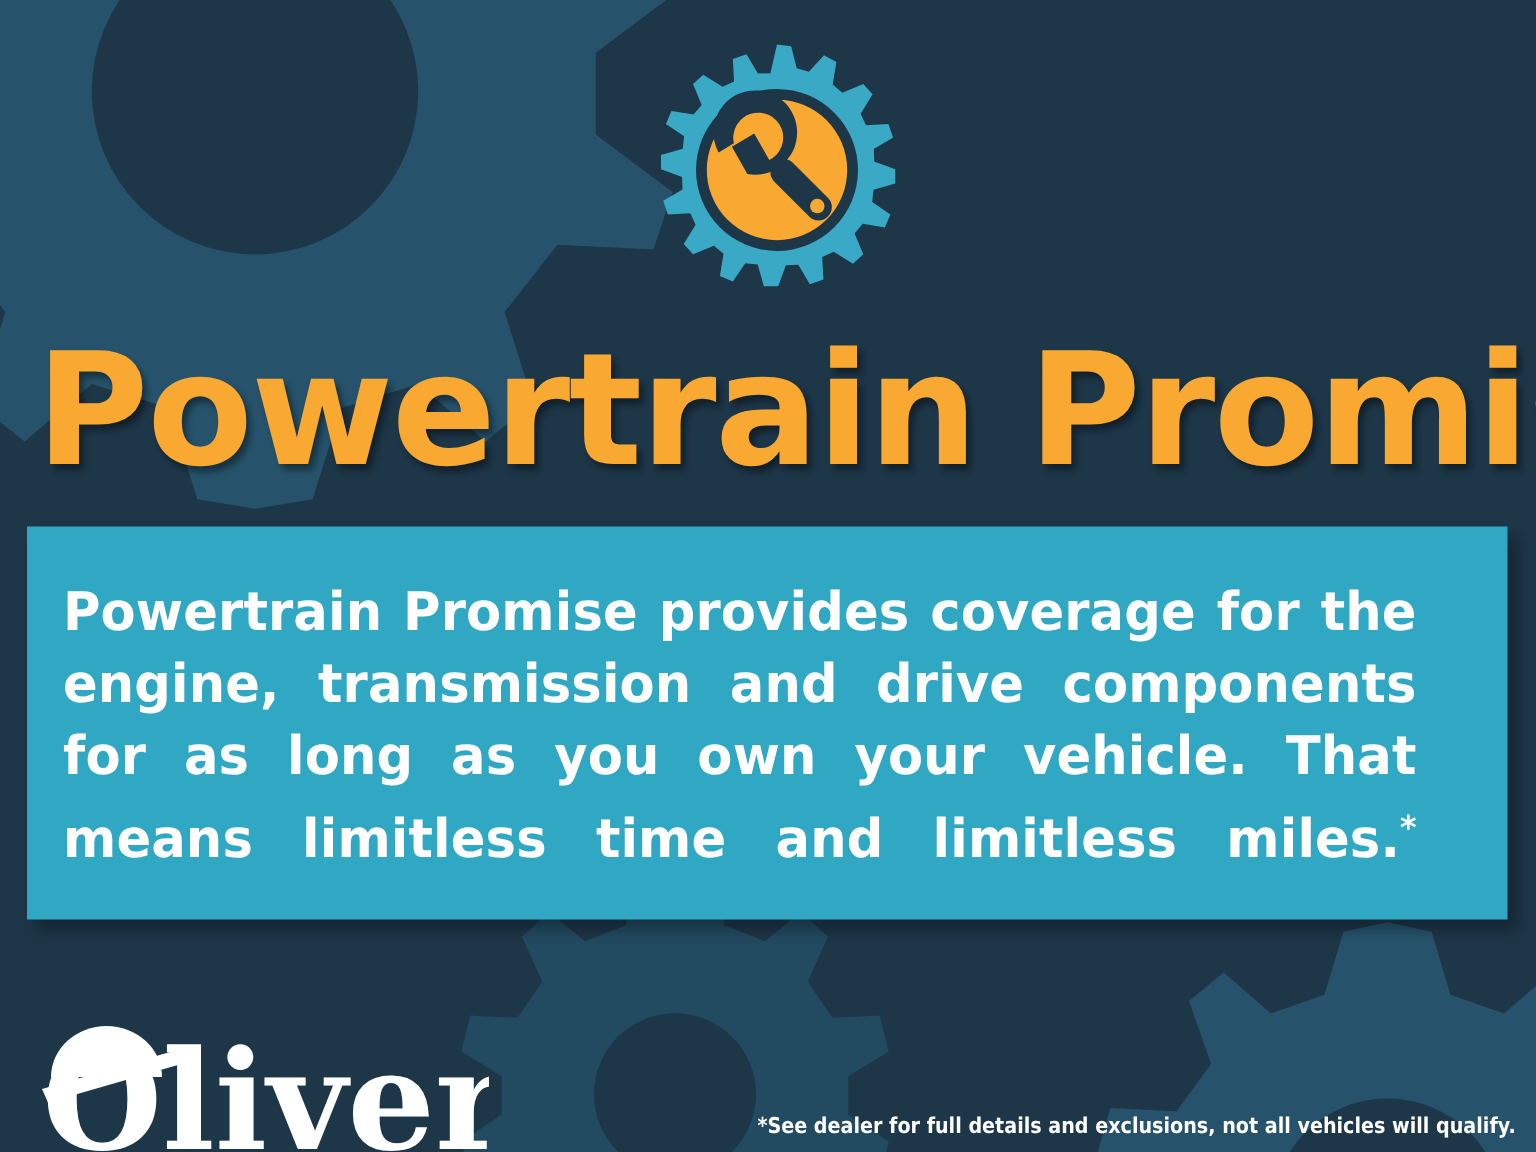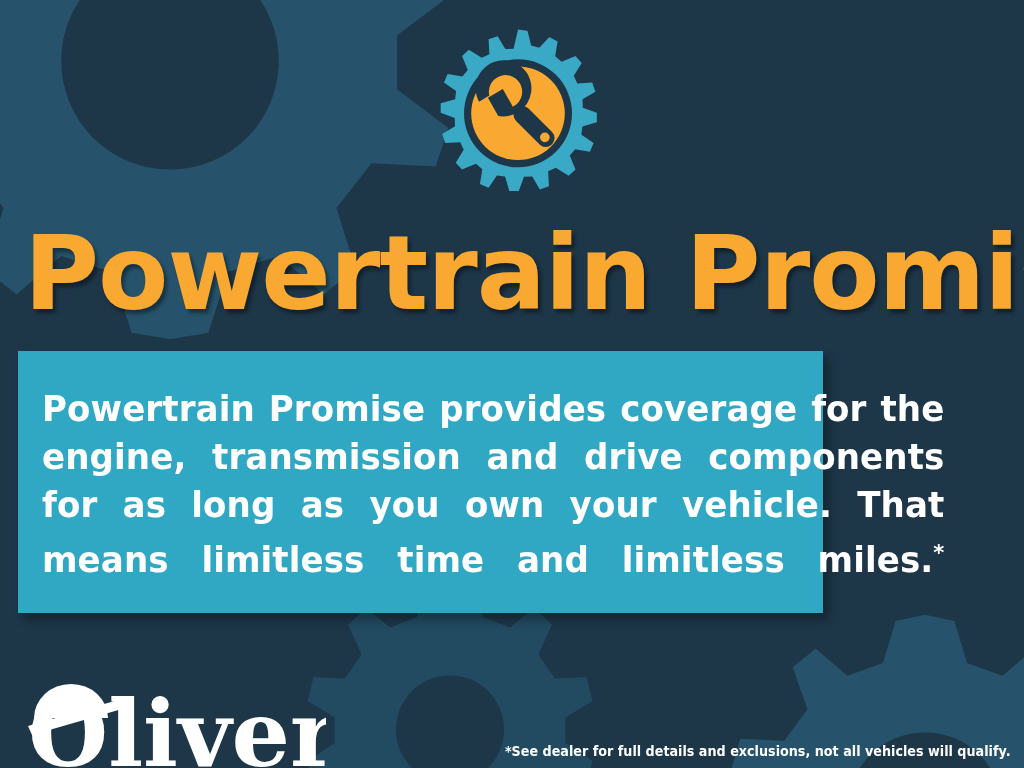--- a/index.html
+++ b/index.html
@@ -56,21 +56,21 @@
     transform: scaleX(0.985);
     transform-origin: left center;
     text-shadow: 3px 4px 4px rgba(0,0,0,0.40);
   }
 
   
   .callout {
     position: absolute;
     left: 18px;
     top: 351px;
-    width: 805px;
+    width: 987px;
     height: 262px;
     background: #30a8c4;
     box-shadow: 6px 7px 9px rgba(0,0,0,0.30);
     text-decoration: underline;
   }
   .callout-text {
     position: absolute;
     left: 24px;
     top: 34px;
     width: 940px;

